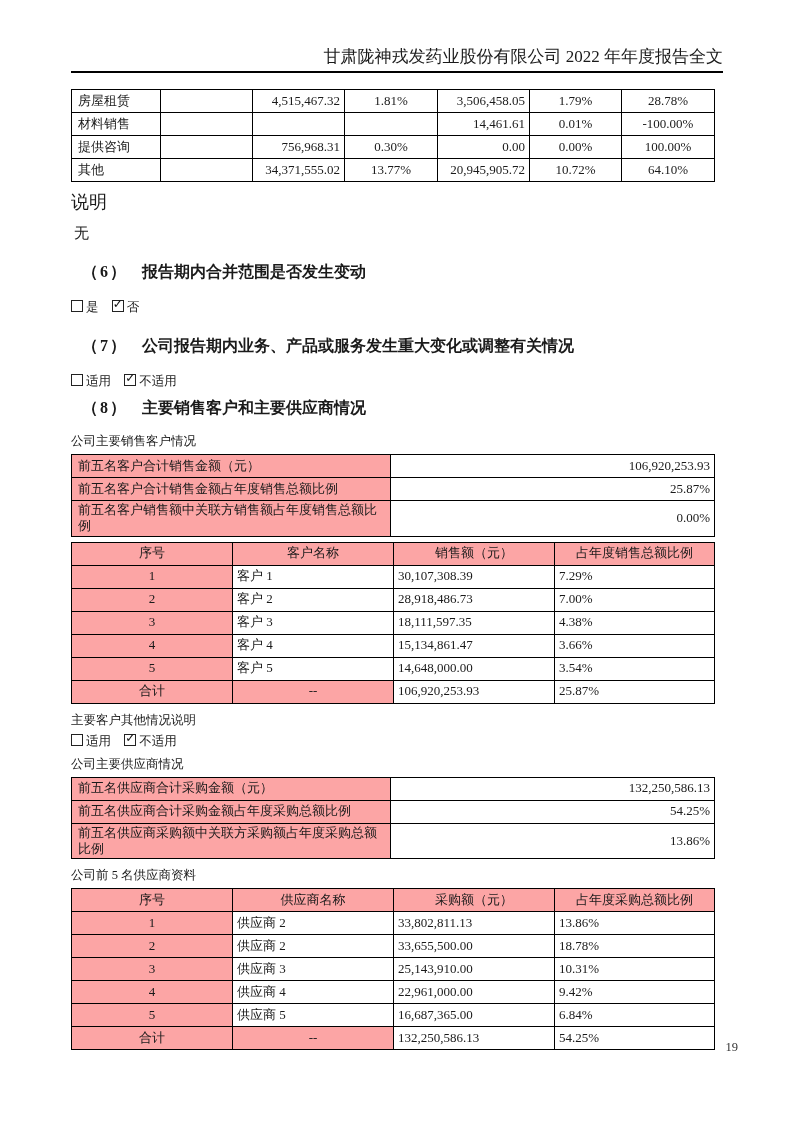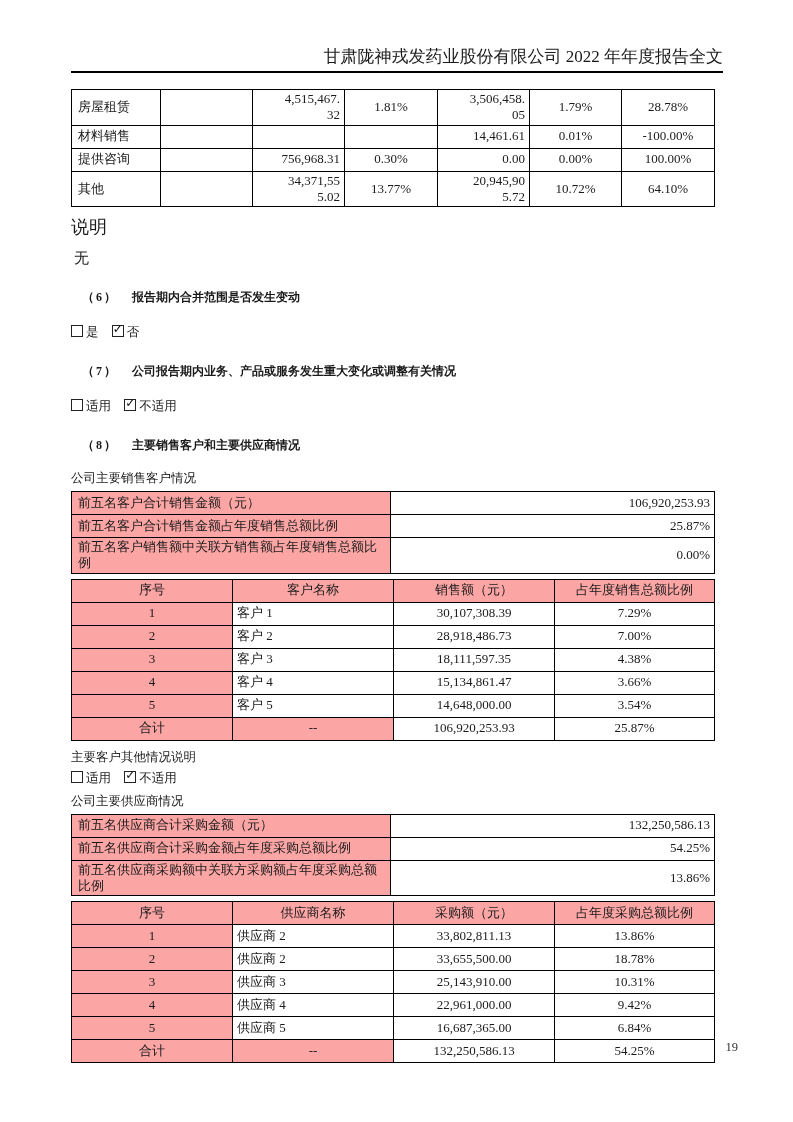--- a/index.html
+++ b/index.html
@@ -29,32 +29,32 @@
     border:1px solid #000;
     padding:1px 4px;
     height:20px;
     line-height:1.25;
     overflow:hidden;
     vertical-align:middle;
   }
   .gray{background:#fca5a5;}
   .c{text-align:center;}
   .l{text-align:left;}
-  .r{text-align:center;}
+  .r{text-align:left;}
 
   
   .t-rev{margin-top:16px;}
   .t-rev td.lbl{padding-left:6px;}
-  .t-rev td.amt{text-align:right;word-break:break-all;padding-left:28px;margin-left:16px;}
+  .t-rev td.amt{text-align:right;word-break:break-all;padding-left:9px;margin-left:16px;}
   .t-rev td.pct{text-align:center;}
 
   
   .para{margin:12px 0 0 0;font-size:18px;line-height:16px;}
   .para-none{margin:13px 0 0 3px;font-size:15px;line-height:20px;}
-  .hsec{margin:20px 0 0 0;padding-left:11px;font-size:12px;font-weight:bold;line-height:18px;}
+  .hsec{margin:20px 0 0 0;padding-left:11px;font-size:16px;font-weight:bold;line-height:18px;}
   .hsec .hnum{margin-right:14px;letter-spacing:2px;}
   .cbline{margin:18px 0 0 0;font-size:12.5px;line-height:16px;}
   .cbline .cbitem{margin-right:10px;white-space:nowrap;}
   .cb{
     display:inline-block;width:10px;height:10px;
     border:1px solid #222;margin-right:3px;
     vertical-align:-1px;position:relative;background:#fff;
   }
   .cb.checked::after{
     content:"\2713";
@@ -150,21 +150,21 @@
     </p>
 
     <h3 class="hsec" style="margin-top:22px">
       <span class="hnum">（7）</span><span class="htxt">公司报告期内业务、产品或服务发生重大变化或调整有关情况</span>
     </h3>
     <p class="cbline">
       <span class="cbitem"><span class="cb"></span><span>适用</span></span>
       <span class="cbitem"><span class="cb checked"></span><span>不适用</span></span>
     </p>
 
-    <h3 class="hsec" style="margin-top:22px">
+    <h3 class="hsec" style="margin-top:10px">
       <span class="hnum">（8）</span><span class="htxt">主要销售客户和主要供应商情况</span>
     </h3>
 
     <p class="tbl-label">公司主要销售客户情况</p>
     <table class="t t-sum mt5">
       <colgroup>
           <col style="width:319px">
           <col style="width:324px">
         </colgroup>
       <tbody>
@@ -257,20 +257,21 @@
         <td class="k gray">前五名供应商合计采购金额占年度采购总额比例</td>
         <td class="v">54.25%</td>
       </tr>
       <tr>
         <td class="k gray">前五名供应商采购额中关联方采购额占年度采购总额比例</td>
         <td class="v">13.86%</td>
       </tr>
     </tbody>
       </table>
 
+    <p class="tbl-label tight">公司前 5 名供应商资料</p>
     <table class="t t-rank mt5">
       <colgroup>
           <col style="width:161px">
           <col style="width:161px">
           <col style="width:161px">
           <col style="width:160px">
         </colgroup>
       <tbody>
           <tr>
         <td class="c gray hd">序号</td>

